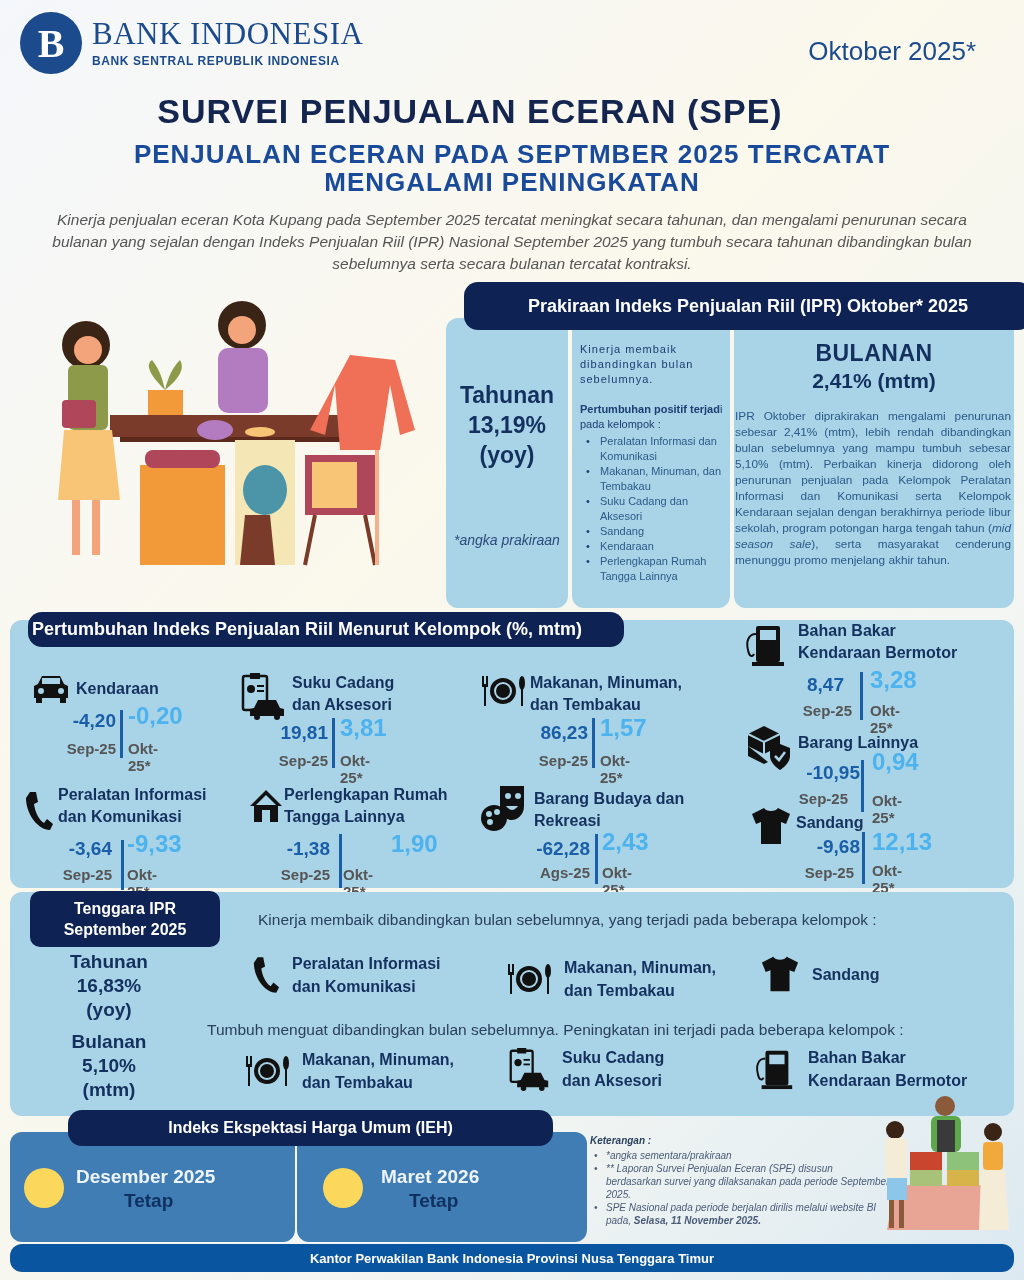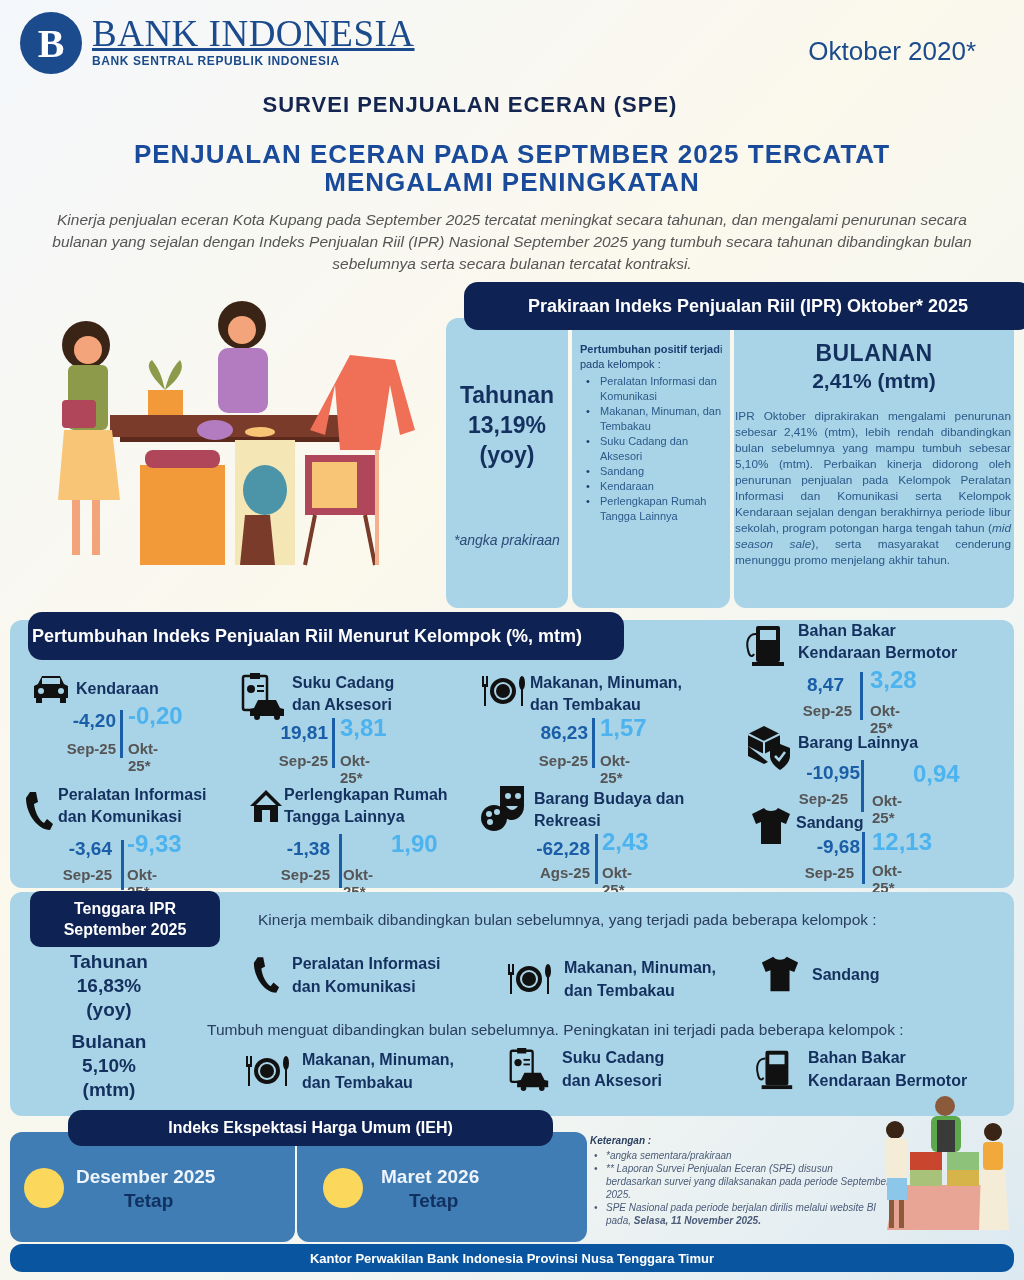--- a/index.html
+++ b/index.html
@@ -7,24 +7,24 @@
     width: 1024px; height: 1280px; overflow: hidden;
     font-family: "Liberation Sans", "DejaVu Sans", sans-serif;
     background: linear-gradient(135deg, #f4f7fb 0%, #fbf8ec 40%, #f3f6f2 70%, #dce9f1 100%);
     position: relative; color: #0d2857;
   }
   .abs { position: absolute; }
   
   .logo { left: 20px; top: 12px; display: flex; align-items: center; }
   .logo-mark { width: 62px; height: 62px; border-radius: 50%; background: #1b4b8c; color: #fff; display: flex; align-items: center; justify-content: center; font-family: "Liberation Serif", serif; font-size: 40px; font-weight: bold; }
   .logo-text { margin-left: 10px; }
-  .logo-title { font-family: "Liberation Serif", serif; font-size: 37px; color: #1b4b8c; letter-spacing: 0.5px; line-height: 32px; text-decoration: underline; }
+  .logo-title { font-family: "Liberation Serif", serif; font-size: 31px; color: #1b4b8c; letter-spacing: 0.5px; line-height: 32px; }
   .logo-sub { font-family: "Liberation Sans", sans-serif; font-size: 12px; font-weight: bold; color: #1b4b8c; letter-spacing: 0.6px; margin-top: 4px; }
   .period { right: 48px; top: 36px; font-size: 26px; color: #1b4b8c; }
-  .title1 { left: 0; width: 940px; top: 92px; text-align: center; font-size: 22px; font-weight: 900; color: #14254f; letter-spacing: 1px; }
+  .title1 { left: 0; width: 940px; top: 92px; text-align: center; font-size: 34px; font-weight: 900; color: #14254f; letter-spacing: 1px; }
   .title2 { left: 0; width: 1024px; top: 140px; text-align: center; font-size: 26px; font-weight: 900; color: #1a4b9a; line-height: 28px; letter-spacing: 1px; }
   .intro { left: 30px; width: 964px; top: 209px; text-align: center; font-size: 15.5px; font-style: italic; color: #555; line-height: 22px; }
 
   
   .illus { left: 50px; top: 290px; width: 380px; height: 290px; }
 
   
   .panel-bg { background: #a9d3e6; border-radius: 12px; }
   .dark-hdr { background: #0e2253; color: #fff; border-radius: 14px; font-weight: bold; display: flex; align-items: center; justify-content: center; margin-left: 18px; }
   .fc-hdr { left: 446px; top: 282px; width: 568px; height: 48px; font-size: 18px; z-index: 2; }
@@ -39,21 +39,21 @@
   .fc-mid ul { list-style: none; margin-top: 2px; }
   .fc-mid li { padding-left: 20px; position: relative; color: #2c5a8a; }
   .fc-mid li:before { content: "•"; position: absolute; left: 6px; color: #1c3e72; }
   .bulanan { left: 734px; width: 280px; top: 340px; text-align: center; color: #13305e; font-weight: bold; }
   .bulanan .b1 { font-size: 23px; letter-spacing: 0.5px; }
   .bulanan .b2 { font-size: 21px; margin-top: 2px; }
   .fc-desc { left: 735px; width: 276px; top: 408px; font-size: 11.8px; color: #2c5a8a; line-height: 16px; text-align: justify; }
 
   
   .grp-bg { left: 10px; top: 620px; width: 1004px; height: 268px; }
-  .grp-hdr { left: 10px; top: 612px; width: 596px; height: 48px; font-size: 18px; justify-content: flex-start; padding-left: 4px; }
+  .grp-hdr { left: 10px; top: 612px; width: 596px; height: 35px; font-size: 18px; justify-content: flex-start; padding-left: 4px; }
   .item { position: absolute; }
   .item .icon { position: absolute; color: #111; }
   .item .lbl { position: absolute; font-size: 16px; font-weight: bold; color: #14305e; line-height: 22px; }
   .item .v1 { position: absolute; font-size: 19px; font-weight: bold; color: #1a5ea8; text-align: right; }
   .item .v2 { position: absolute; font-size: 24px; font-weight: bold; color: #4cb3ef; }
   .item .p1 { position: absolute; font-size: 15px; font-weight: bold; color: #555; text-align: right; }
   .item .p2 { position: absolute; font-size: 15px; font-weight: bold; color: #555; }
   .item .bar { position: absolute; width: 3px; background: #1a5ea8; }
 
   
@@ -85,21 +85,21 @@
 </head>
 <body>
 
 <div class="abs logo">
   <div class="logo-mark">B</div>
   <div class="logo-text">
     <div class="logo-title">BANK INDONESIA</div>
     <div class="logo-sub">BANK SENTRAL REPUBLIK INDONESIA</div>
   </div>
 </div>
-<div class="abs period">Oktober 2020*</div>
+<div class="abs period">Oktober 2025*</div>
 <div class="abs title1">SURVEI PENJUALAN ECERAN (SPE)</div>
 <div class="abs title2">
   <div>PENJUALAN ECERAN PADA SEPTMBER 2025 TERCATAT</div>
   <div>MENGALAMI PENINGKATAN</div>
 </div>
 <div class="abs intro">Kinerja penjualan eceran Kota Kupang pada September 2025 tercatat meningkat secara tahunan, dan mengalami penurunan secara bulanan yang sejalan dengan Indeks Penjualan Riil (IPR) Nasional September 2025 yang tumbuh secara tahunan dibandingkan bulan sebelumnya serta secara bulanan tercatat kontraksi.</div>
 
 <svg class="abs illus" viewBox="0 0 380 290">
   <rect x="60" y="125" width="255" height="22" fill="#7a3b2a"></rect>
   <rect x="70" y="147" width="235" height="5" fill="#5c2a1c"></rect>
@@ -136,20 +136,21 @@
 <div class="abs dark-hdr fc-hdr">Prakiraan Indeks Penjualan Riil (IPR) Oktober* 2025</div>
 
 <div class="abs tahunan">
   <div>Tahunan</div>
   <div>13,19%</div>
   <div>(yoy)</div>
 </div>
 <div class="abs angka">*angka prakiraan</div>
 
 <div class="abs fc-mid">
+  <div class="lead">Kinerja membaik dibandingkan bulan sebelumnya.</div>
   <div><b>Pertumbuhan positif terjad</b><span>i pada kelompok :</span></div>
   <ul>
     <li>Peralatan Informasi dan Komunikasi</li>
     <li>Makanan, Minuman, dan Tembakau</li>
     <li>Suku Cadang dan Aksesori</li>
     <li>Sandang</li>
     <li>Kendaraan</li>
     <li>Perlengkapan Rumah Tangga Lainnya</li>
   </ul>
 </div>
@@ -284,21 +285,21 @@
       <path d="M4 10 L20 2 L36 10 L36 22 L20 30 L4 22 Z" fill="#111"></path>
       <path d="M4 10 L20 18 L36 10" stroke="#a9d3e6" stroke-width="2" fill="none"></path>
       <path d="M20 18 L20 40" stroke="#a9d3e6" stroke-width="2"></path>
       <path d="M4 22 L4 32 L20 40 L24 38" fill="#111"></path>
       <path d="M26 24 L36 20 L46 24 L46 32 C46 40 36 46 36 46 C36 46 26 40 26 32 Z" fill="#111"></path>
       <path d="M31 32 L35 36 L41 28" stroke="#a9d3e6" stroke-width="2.5" fill="none"></path>
     </svg>
   <div class="lbl" style="left:54px;top:8px;width:150px;">Barang Lainnya</div>
   <div class="v1" style="left:40px;top:38px;width:76px;">-10,95</div>
   <div class="bar" style="left:117px;top:36px;height:52px;"></div>
-  <div class="v2" style="left:128px;top:36px;margin-left:41px;">0,94</div>
+  <div class="v2" style="left:128px;top:24px;">0,94</div>
   <div class="p1" style="left:30px;top:66px;width:74px;">Sep-25</div>
   <div class="p2" style="left:128px;top:68px;">Okt-25*</div>
 </div>
 
 <div class="item" style="left:750px;top:806px;">
   <svg class="icon" style="left:0;top:0;" width="42" height="40" viewBox="0 0 42 40">
       <path d="M14 2 C16 6 26 6 28 2 L40 8 L36 18 L31 16 L31 38 L11 38 L11 16 L6 18 L2 8 Z" fill="#111"></path>
     </svg>
   <div class="lbl" style="left:46px;top:6px;width:100px;">Sandang</div>
   <div class="v1" style="left:40px;top:30px;width:70px;">-9,68</div>

